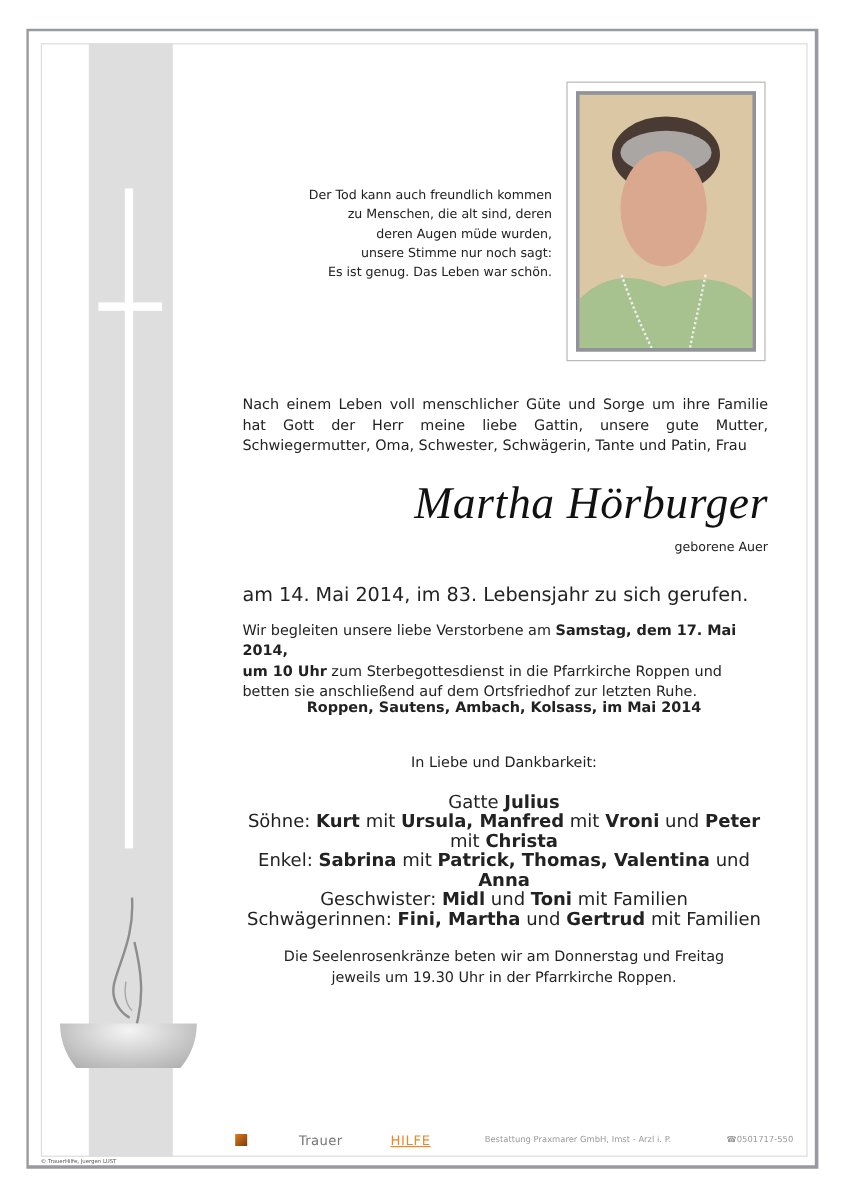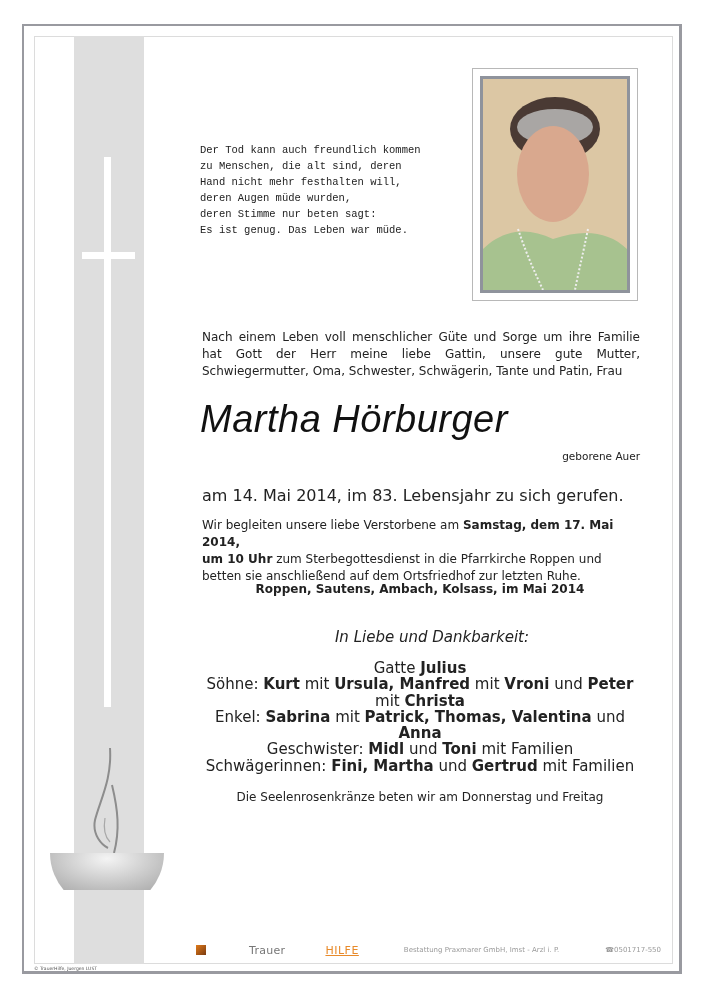--- a/index.html
+++ b/index.html
@@ -5,28 +5,28 @@
   html, body { margin:0; padding:0; background:#ffffff; }
   body { width:707px; height:1000px; position:relative; overflow:hidden; font-family:"DejaVu Sans", sans-serif; color:#1a1a1a; }
   .outer-frame { position:absolute; left:22px; top:24px; width:660px; height:950px; border:2px solid #999aa0; border-right-width:3px; border-bottom-width:3px; box-sizing:border-box; background:#fff; }
   .inner-frame { position:absolute; left:34px; top:36px; width:639px; height:928px; border:1px solid #dcdcdc; box-sizing:border-box; }
   .side-band { position:absolute; left:74px; top:36px; width:70px; height:928px; background:#dedede; }
   .cross-vert { position:absolute; left:104px; top:157px; width:7px; height:550px; background:#fff; }
   .cross-horiz { position:absolute; left:82px; top:252px; width:53px; height:7px; background:#fff; }
   .candle { position:absolute; left:40px; top:720px; width:140px; height:170px; }
   .photo-frame { position:absolute; left:472px; top:68px; width:166px; height:233px; border:1px solid #b8b8b8; background:#fff; box-sizing:border-box; }
   .photo-inner { position:absolute; left:7px; top:7px; width:150px; height:217px; border:3px solid #8f939c; box-sizing:border-box; overflow:hidden; background:#d9c3a0; }
-  .poem { position:absolute; left:200px; top:142px; width:260px; text-align:left; font-size:10.5px; line-height:16px; color:#222;font-family:Liberation Mono, monospace; }
+  .poem { position:absolute; left:200px; top:155px; width:260px; text-align:right; font-size:10.5px; line-height:16px; color:#222; }
   .intro { position:absolute; left:202px; top:329px; width:438px; font-size:12px; line-height:17px; text-align:justify; text-align-last:left; color:#222; }
-  .name { position:absolute; left:200px; top:398px; width:440px; text-align:left; font-family:Liberation Sans, sans-serif; font-style:italic; font-size:38px; color:#111; letter-spacing:0.5px; }
+  .name { position:absolute; left:200px; top:398px; width:440px; text-align:right; font-family:Liberation Serif, serif; font-style:italic; font-size:38px; color:#111; letter-spacing:0.5px; }
   .maiden { position:absolute; left:200px; top:450px; width:440px; text-align:right; font-size:10.5px; color:#222; }
   .called { position:absolute; left:202px; top:486px; width:438px; font-size:16px; color:#222; }
   .funeral { position:absolute; left:202px; top:517px; width:440px; font-size:12px; line-height:17px; color:#222; }
   .places { position:absolute; left:200px; top:582px; width:440px; text-align:center; font-size:12px; color:#222;font-weight:bold; }
-  .thanks { position:absolute; left:212px; top:628px; width:440px; text-align:center; font-size:15px; color:#222;font-style:italic; }
+  .thanks { position:absolute; left:200px; top:628px; width:440px; text-align:center; font-size:12px; color:#222; }
   .family { position:absolute; left:200px; top:660px; width:440px; text-align:center; font-size:15px; line-height:16.3px; color:#222; }
   .rosary { position:absolute; left:200px; top:789px; width:440px; text-align:center; font-size:12px; line-height:17px; color:#222; }
   b { font-weight:bold; }
   .footer { position:absolute; left:196px; top:943px; height:14px; display:flex; align-items:center; font-size:7px; color:#9a9a9a; white-space:nowrap;gap:40px; }
   .logo-box { width:10px; height:10px; background:linear-gradient(135deg,#e07a1a,#7a3b10); margin-right:3px; }
   .brand-a { font-size:11px; color:#777; letter-spacing:0.3px; }
   .brand-b { font-size:11px; color:#e88a2a; letter-spacing:0.5px; margin-right:5px;text-decoration:underline; }
   .foot-item { margin-right:6px; }
   .copyright { position:absolute; left:34px; top:966px; font-size:4.5px; color:#555; }
 </style>
@@ -64,24 +64,23 @@
       <path d="M0 170 C 20 150, 45 148, 70 160 C 100 150, 125 152, 144 170 L 144 211 L 0 211 Z" fill="#a7c28f"></path>
       <path d="M35 150 C 45 180, 55 200, 60 211" fill="none" stroke="#eeeeee" stroke-width="2" stroke-dasharray="2 2"></path>
       <path d="M105 150 C 100 175, 95 195, 92 211" fill="none" stroke="#eeeeee" stroke-width="2" stroke-dasharray="2 2"></path>
     </svg>
   </div>
 </div>
 
 <div class="poem">
   <div>Der Tod kann auch freundlich kommen</div>
   <div>zu Menschen, die alt sind, deren</div>
-  <div>Hand nicht mehr festhalten will,</div>
   <div>deren Augen müde wurden,</div>
-  <div>deren Stimme nur beten sagt:</div>
-  <div>Es ist genug. Das Leben war müde.</div>
+  <div>unsere Stimme nur noch sagt:</div>
+  <div>Es ist genug. Das Leben war schön.</div>
 </div>
 
 <div class="intro">Nach einem Leben voll menschlicher Güte und Sorge um ihre Familie hat Gott der Herr meine liebe Gattin, unsere gute Mutter, Schwiegermutter, Oma, Schwester, Schwägerin, Tante und Patin, Frau</div>
 <div class="name">Martha Hörburger</div>
 <div class="maiden">geborene Auer</div>
 <div class="called">am 14. Mai 2014, im 83. Lebensjahr zu sich gerufen.</div>
 
 <div class="funeral"><span>Wir begleiten unsere liebe Verstorbene am </span><b>Samstag, dem 17. Mai 2014,</b><br><b>um 10 Uhr</b><span> zum Sterbegottesdienst in die Pfarrkirche Roppen und betten sie anschließend auf dem Ortsfriedhof zur letzten Ruhe.</span></div>
 
 <div class="places">Roppen, Sautens, Ambach, Kolsass, im Mai 2014</div>
@@ -90,20 +89,21 @@
 <div class="family">
   <div><span>Gatte </span><b>Julius</b></div>
   <div><span>Söhne: </span><b>Kurt</b><span> mit </span><b>Ursula, Manfred</b><span> mit </span><b>Vroni</b><span> und </span><b>Peter</b><span> mit </span><b>Christa</b></div>
   <div><span>Enkel: </span><b>Sabrina</b><span> mit </span><b>Patrick, Thomas, Valentina</b><span> und </span><b>Anna</b></div>
   <div><span>Geschwister: </span><b>Midl</b><span> und </span><b>Toni</b><span> mit Familien</span></div>
   <div><span>Schwägerinnen: </span><b>Fini, Martha</b><span> und </span><b>Gertrud</b><span> mit Familien</span></div>
 </div>
 
 <div class="rosary">
   <div>Die Seelenrosenkränze beten wir am Donnerstag und Freitag</div>
+  <div>jeweils um 19.30 Uhr in der Pfarrkirche Roppen.</div>
 </div>
 
 <div class="footer">
   <div class="logo-box"></div>
   <span class="brand-a">Trauer</span>
   <span class="brand-b">HILFE</span>
   <span class="foot-item">Bestattung Praxmarer GmbH, Imst - Arzl i. P.</span>
   <span class="foot-item">☎0501717-550</span>
   <span class="foot-item">www.trauerhilfe.at</span>
 </div>

